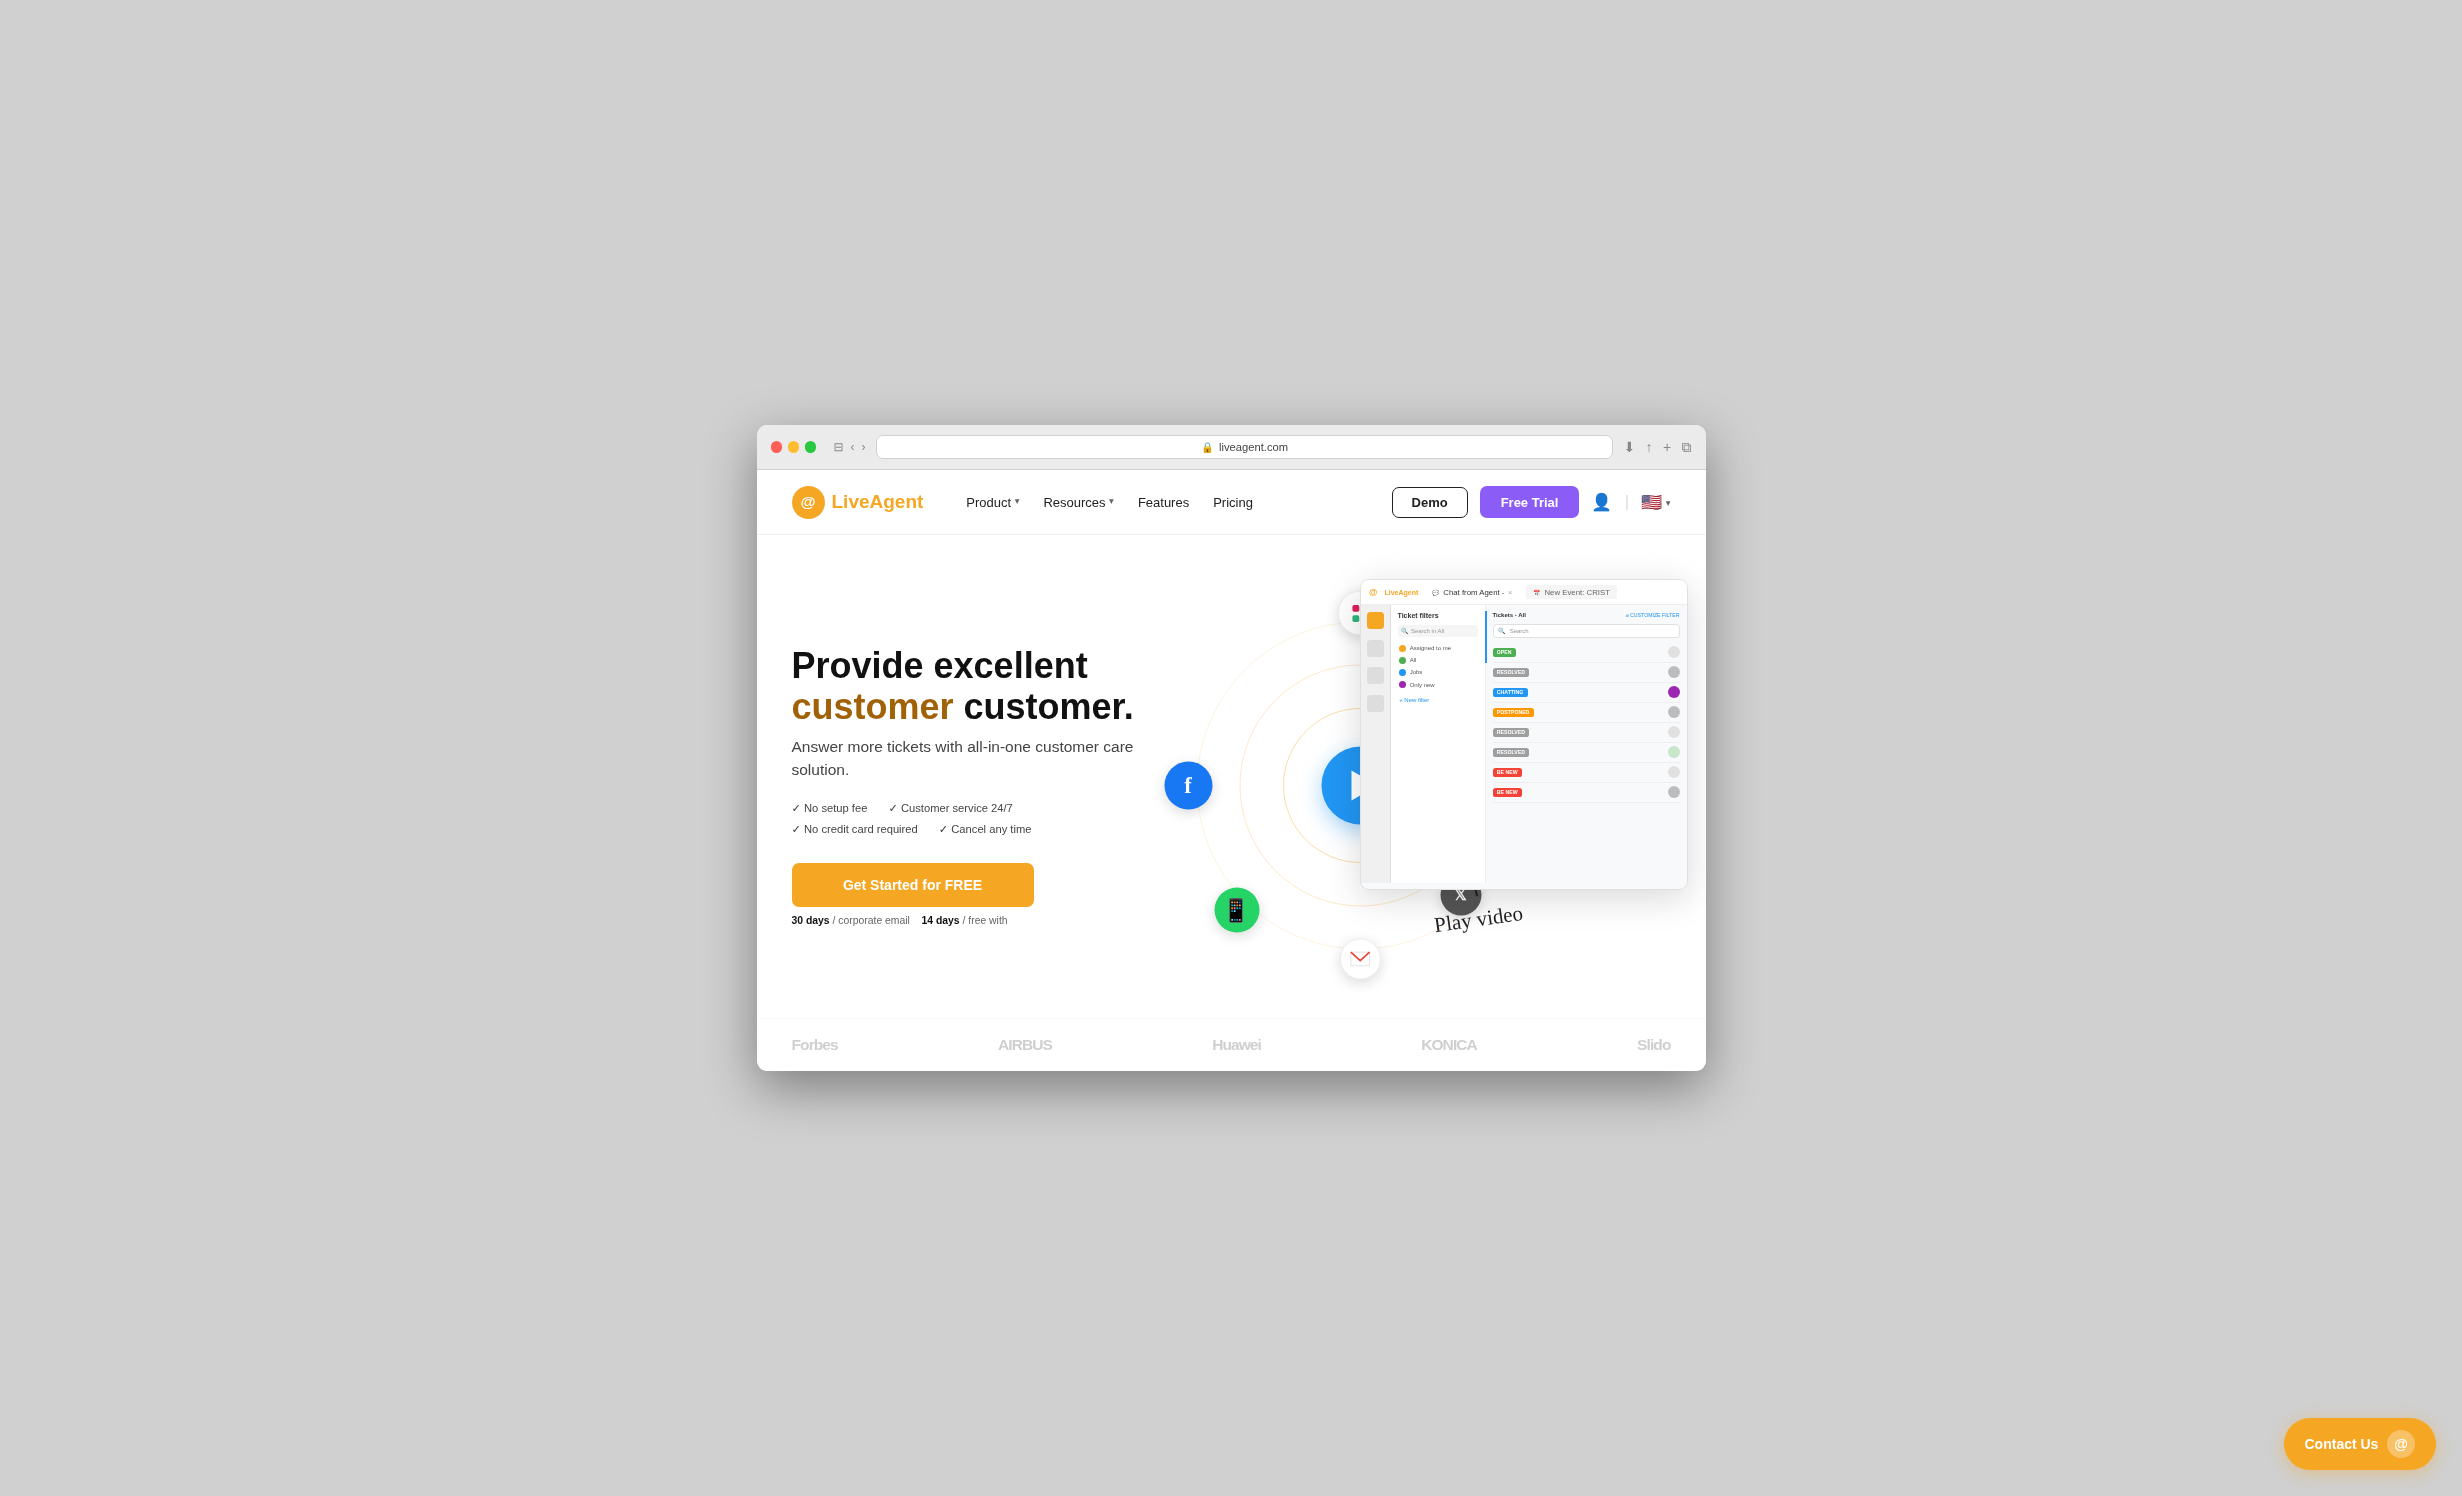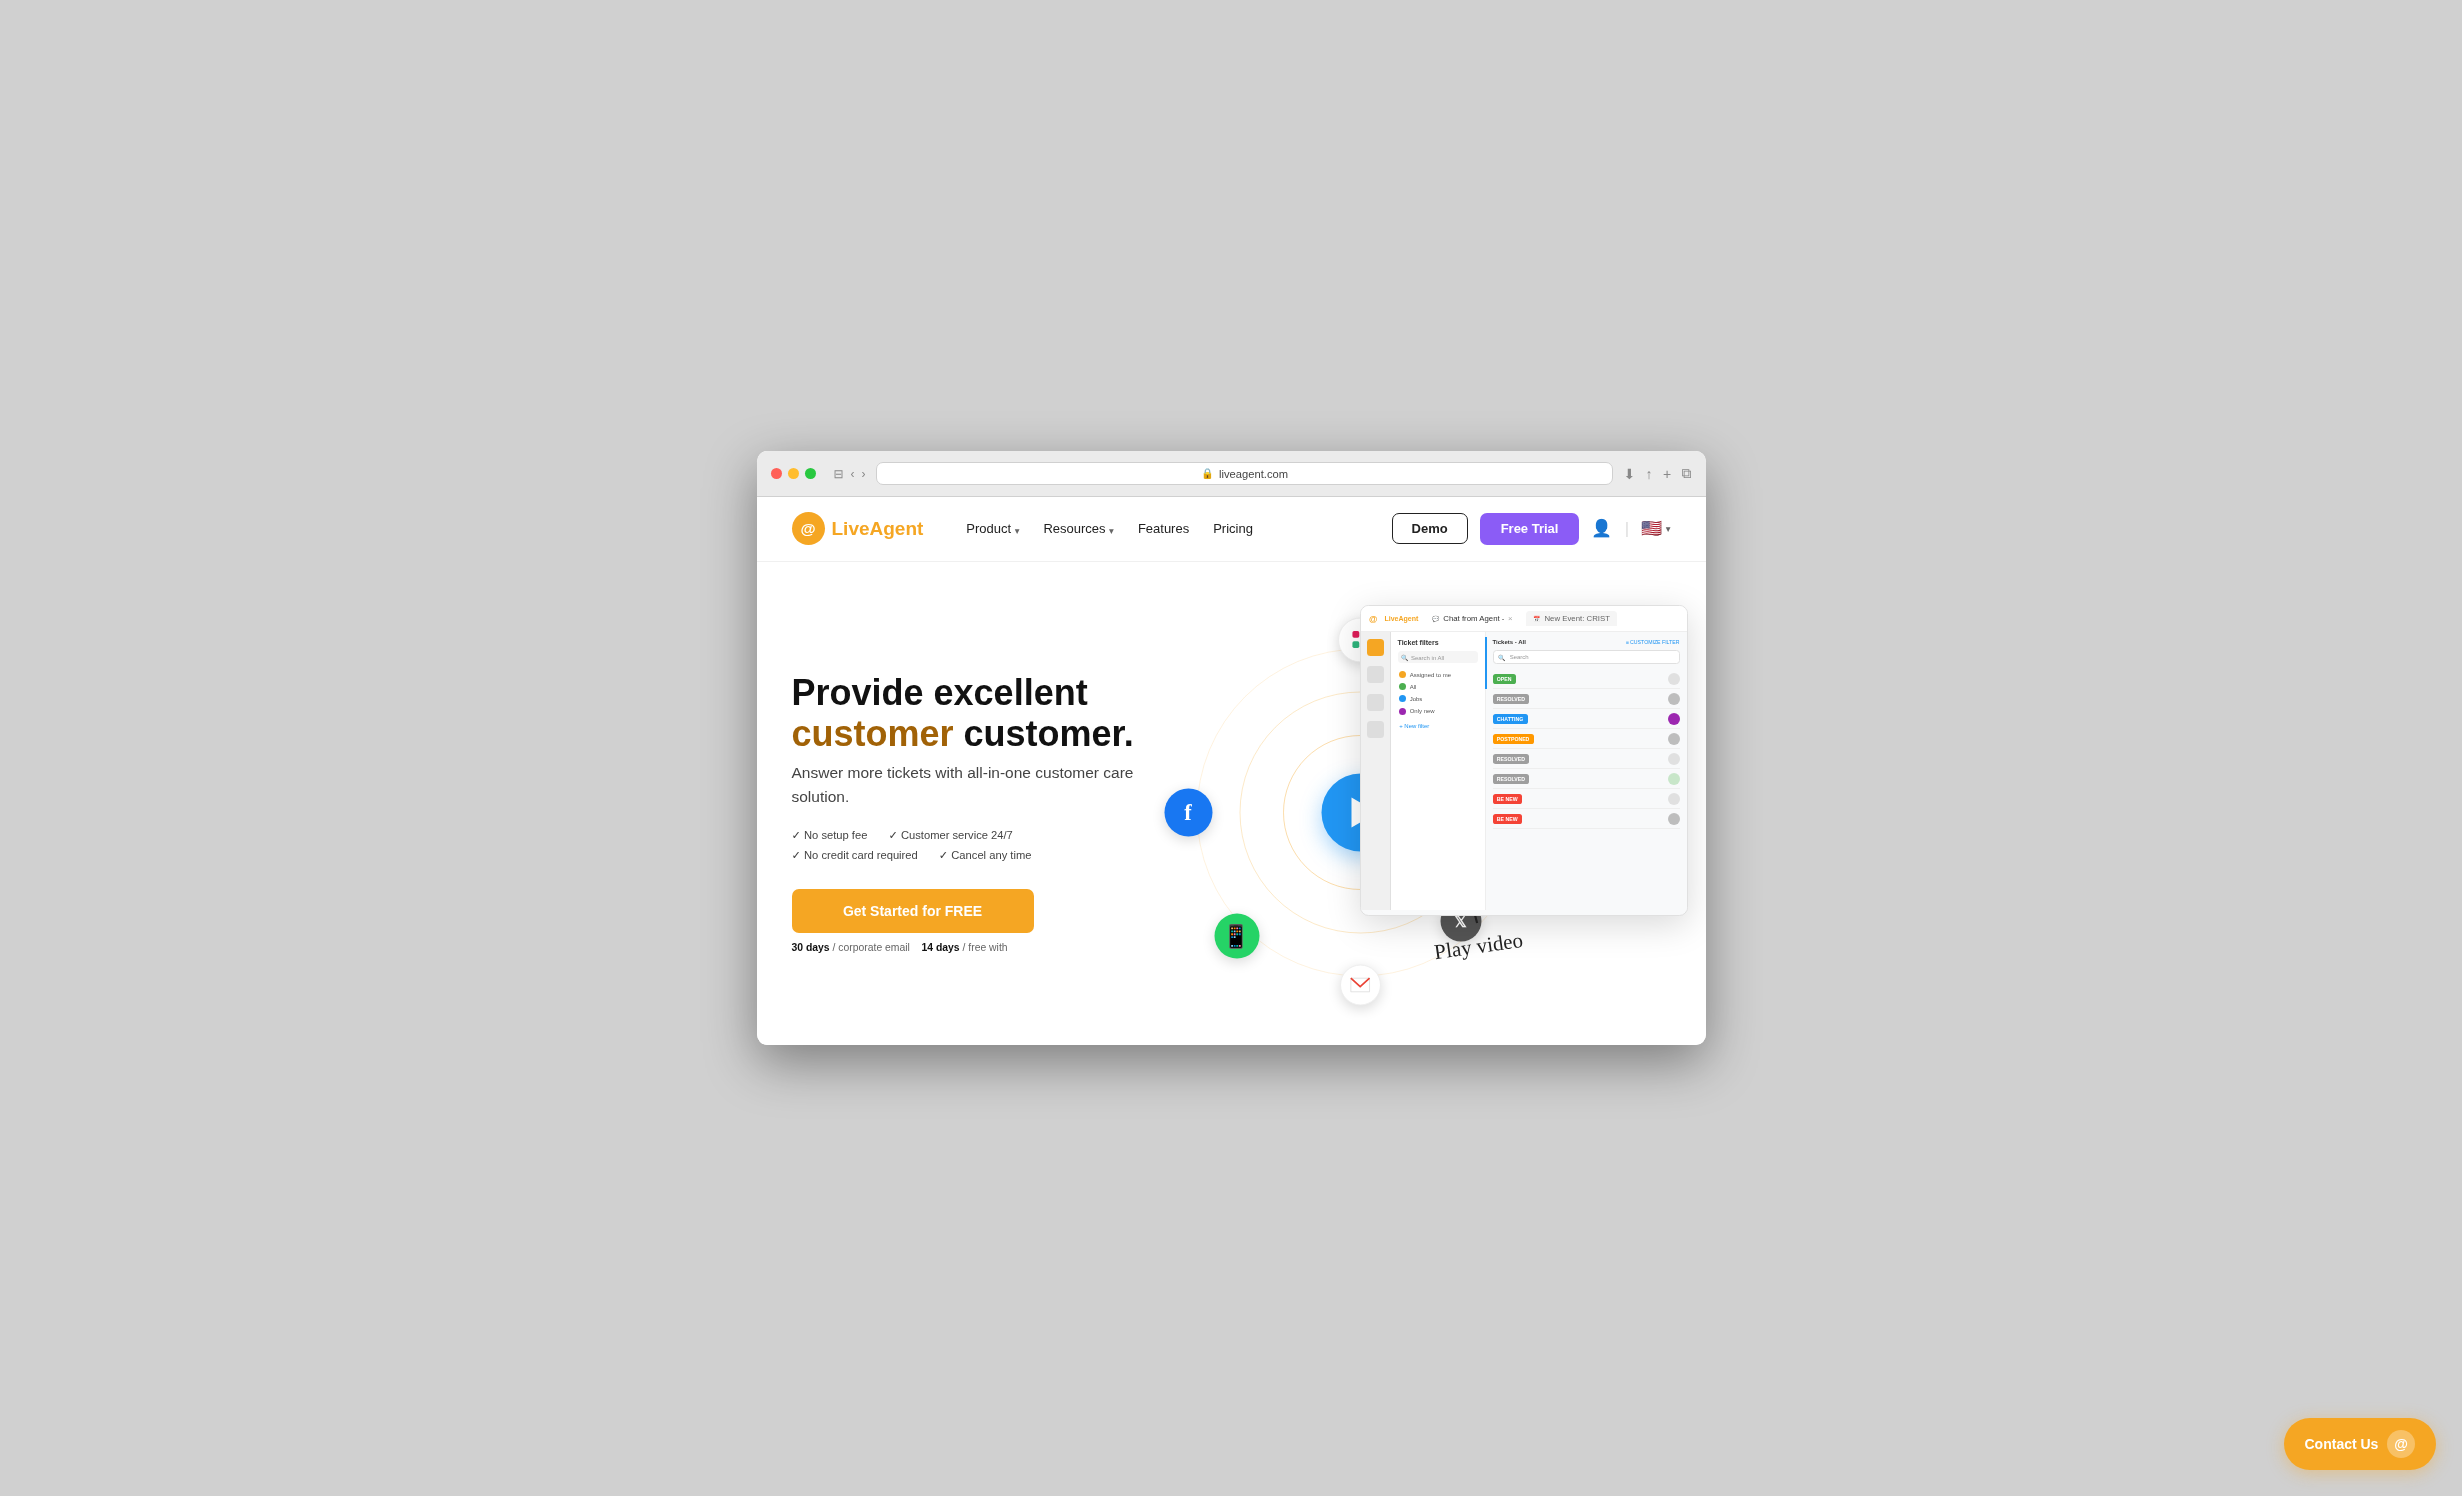--- a/index.html
+++ b/index.html
@@ -117,21 +117,21 @@
       gap: 24px;
       flex: 1;
     }
     .nav-link {
       font-size: 13px;
       color: #222;
       text-decoration: none;
       font-weight: 500;
       cursor: pointer;
       display: flex;
-      align-items: flex-end;
+      align-items: flex-start;
       gap: 3.5px;
     }
     .nav-link .chevron { font-size: 9.5px; color: #666; }
     .nav-right {
       display: flex;
       align-items: center;
       gap: 12px;
       padding-left: 9px;
     }
     .btn-demo {
@@ -751,20 +751,27 @@
               </div>
             </div>
           </div>
 
           <div class="la-blue-bar"></div>
         </div>
 
       </div>
     </section>
 
+    <div class="logos-strip">
+      <span class="logo-placeholder">Forbes</span>
+      <span class="logo-placeholder">AIRBUS</span>
+      <span class="logo-placeholder">Huawei</span>
+      <span class="logo-placeholder">KONICA</span>
+      <span class="logo-placeholder">Slido</span>
+    </div>
 
   </div>
 </div>
 
 <button class="contact-us-btn">
   <span>Contact Us</span>
   <div class="contact-icon">@</div>
 </button>
 
 

